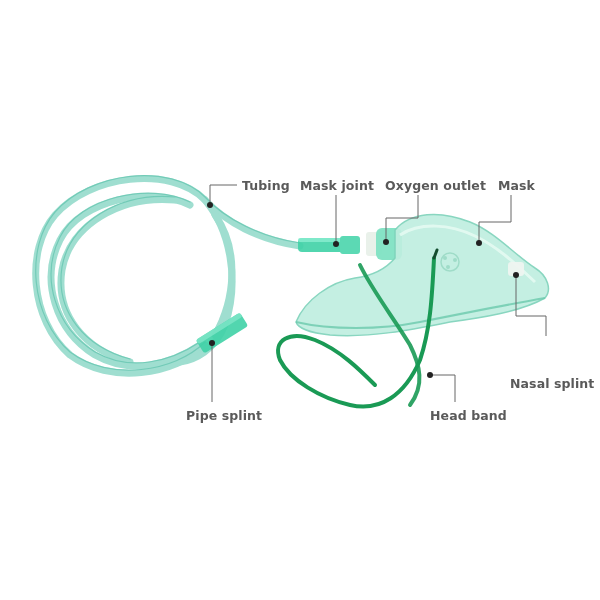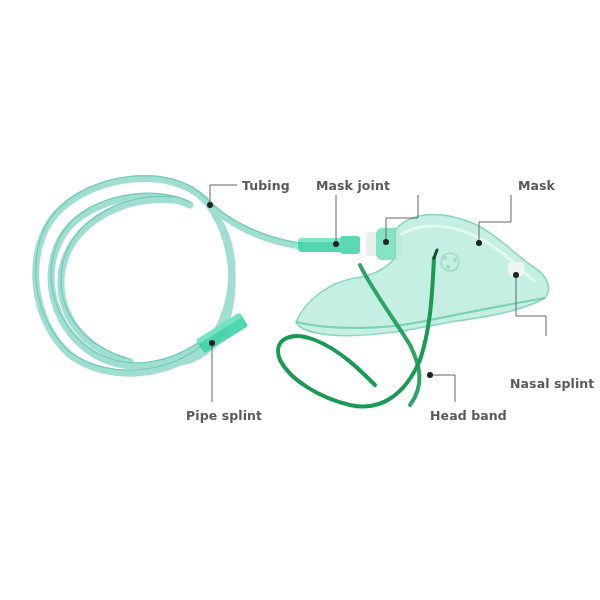--- a/index.html
+++ b/index.html
@@ -89,18 +89,19 @@
       <circle cx="336" cy="244" r="3"></circle>
       <circle cx="386" cy="242" r="3"></circle>
       <circle cx="479" cy="243" r="3"></circle>
       <circle cx="516" cy="275" r="3"></circle>
       <circle cx="430" cy="375" r="3"></circle>
       <circle cx="212" cy="343" r="3"></circle>
     </g>
   </svg>
 
   <div class="label" style="left:242px; top:178px;">Tubing</div>
-  <div class="label" style="left:316px; top:178px;">Mask joint</div>
-  <div class="label" style="left:518px; top:178px;">Mask</div>
+  <div class="label" style="left:300px; top:178px;">Mask joint</div>
+  <div class="label" style="left:385px; top:178px;">Oxygen outlet</div>
+  <div class="label" style="left:498px; top:178px;">Mask</div>
   <div class="label" style="left:510px; top:340px;margin-top:36px;">Nasal splint</div>
   <div class="label" style="left:430px; top:408px;text-align:center;">Head band</div>
   <div class="label" style="left:186px; top:408px;">Pipe splint</div>
 </div>
 
 </body></html>

